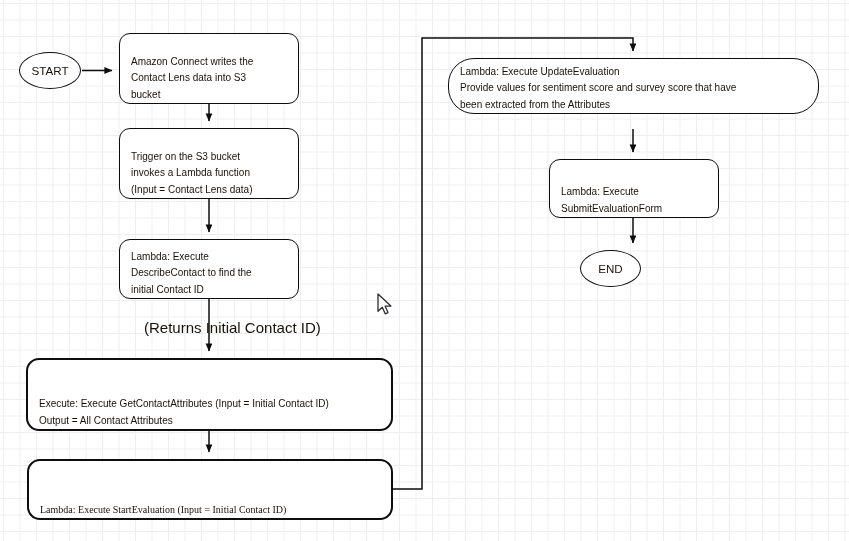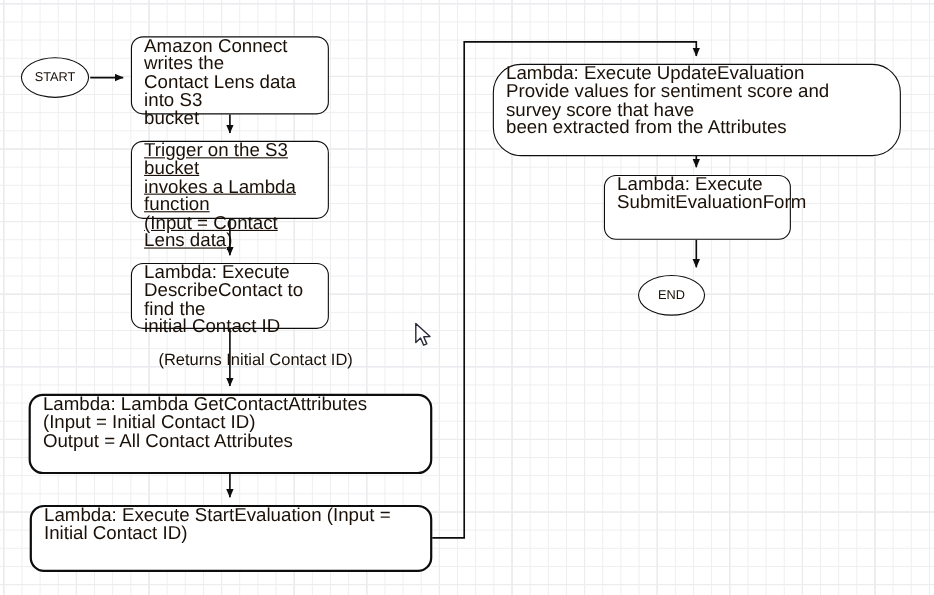--- a/index.html
+++ b/index.html
@@ -34,25 +34,25 @@
     height: 541px;
     pointer-events: none;
   }
   .node {
     position: absolute;
     box-sizing: border-box;
     background: #ffffff;
     border: 1.6px solid #0d0d0d;
     border-radius: 11px;
     color: #1a1007;
-    font-size: 17px;
+    font-size: 10px;
     line-height: 16.4px;
     white-space: pre-line;
     display: flex;
-    align-items: flex-start;
+    align-items: flex-end;
   }
   .node > span {
     display: block;
     padding: 0 11px;
     width: 100%;
   }
   .node.thick {
     border-width: 2.6px;
     border-radius: 13px;
   }
@@ -103,30 +103,30 @@
       </g>
   </svg>
 
   <div id="nodes-layer">
       <div class="terminator" style="left: 19px; top: 52px; width: 62px; height: 37px;">
         <span style="padding: 0px; text-align: center;">START</span>
       </div>
       <div class="node" style="left: 119px; top: 33px; width: 180px; height: 71px;"><span>Amazon Connect writes the
 Contact Lens data into S3
 bucket</span></div>
-      <div class="node" style="left: 119px; top: 128px; width: 180px; height: 71px; text-decoration: underline;"><span>Trigger on the S3 bucket
+      <div class="node" style="left: 119px; top: 128px; width: 180px; height: 71px;"><span>Trigger on the S3 bucket
 invokes a Lambda function
 (Input = Contact Lens data)</span></div>
       <div class="node" style="left: 119px; top: 239px; width: 180px; height: 60px;"><span>Lambda: Execute
 DescribeContact to find the
 initial Contact ID</span></div>
-      <div class="node thick" style="left: 26px; top: 358px; width: 367px; height: 73px;"><span>Lambda: Lambda GetContactAttributes (Input = Initial Contact ID)
+      <div class="node thick" style="left: 26px; top: 358px; width: 367px; height: 73px;"><span>Execute: Execute GetContactAttributes (Input = Initial Contact ID)
 Output = All Contact Attributes</span></div>
-      <div class="node thick" style="left: 27px; top: 459px; width: 366px; height: 61px;"><span>Lambda: Execute StartEvaluation (Input = Initial Contact ID)</span></div>
-      <div class="node" style="left: 448px; top: 58px; width: 371px; height: 84px; border-radius: 26px;"><span>Lambda: Execute UpdateEvaluation
+      <div class="node thick" style="left: 27px; top: 459px; width: 366px; height: 61px; font-family: Liberation Serif, serif;"><span>Lambda: Execute StartEvaluation (Input = Initial Contact ID)</span></div>
+      <div class="node" style="left: 448px; top: 58px; width: 371px; height: 56px; border-radius: 26px;"><span>Lambda: Execute UpdateEvaluation
 Provide values for sentiment score and survey score that have
 been extracted from the Attributes</span></div>
       <div class="node" style="left: 549px; top: 159px; width: 170px; height: 59px;"><span>Lambda: Execute
 SubmitEvaluationForm</span></div>
       <div class="terminator" style="left: 580px; top: 250px; width: 61px; height: 37px;">
         <span style="padding: 0px; text-align: center;">END</span>
       </div>
     </div>
   <div id="labels-layer">
       <div class="edge-label" style="left: 144px; top: 321px;">(Returns Initial Contact ID)</div>

